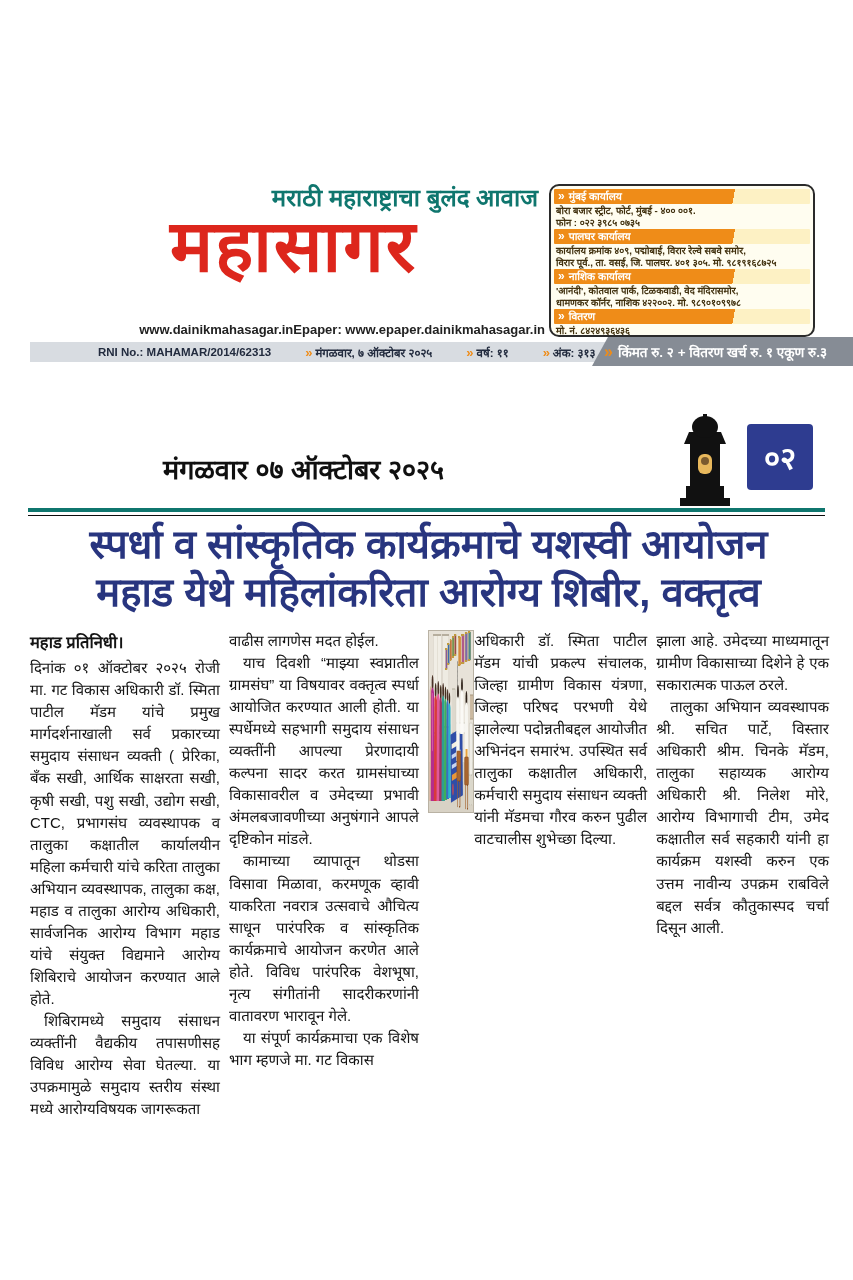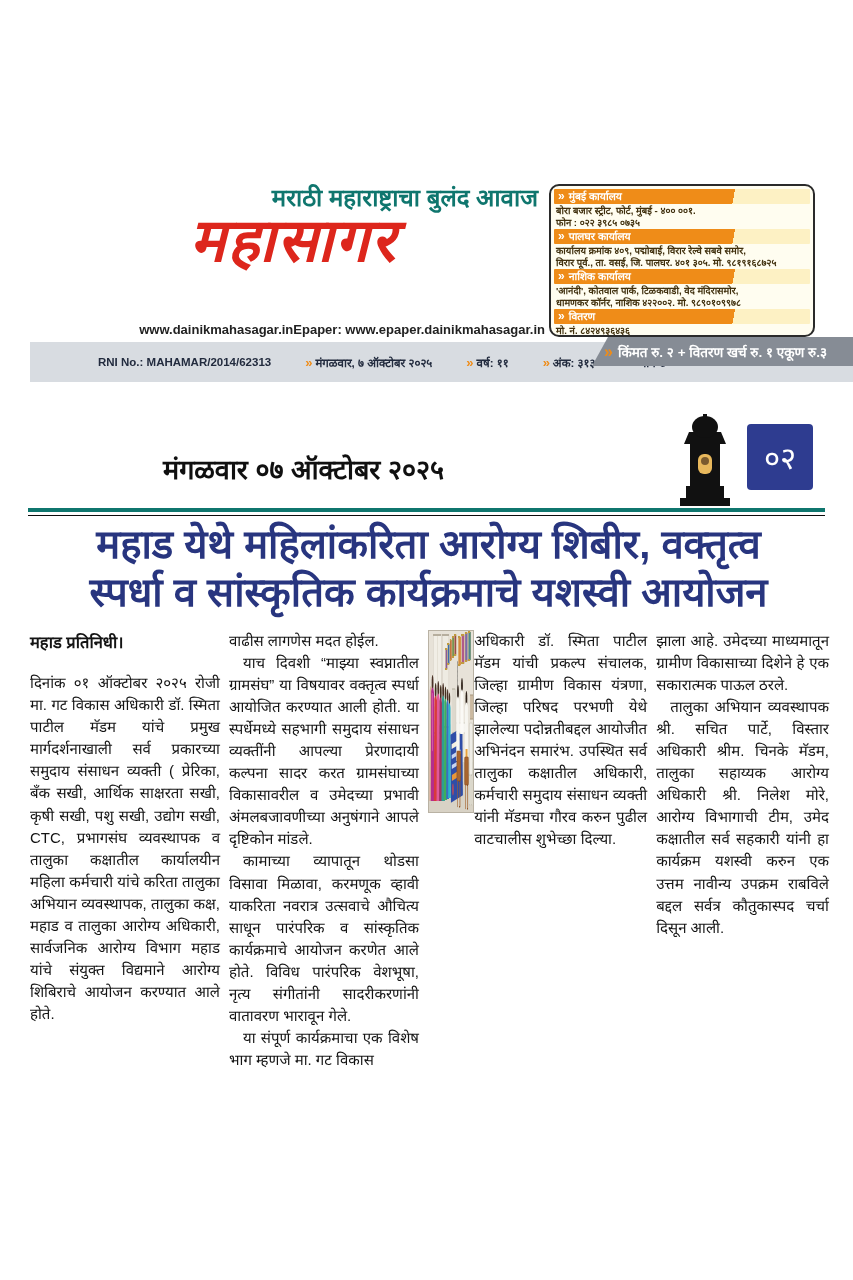--- a/index.html
+++ b/index.html
@@ -4,42 +4,42 @@
 <style>
   html,body{margin:0;padding:0;background:#ffffff;}
   .page{
     position:relative;width:853px;height:1280px;margin:0 auto;background:#ffffff;
     font-family:"Liberation Sans","DejaVu Sans",sans-serif;overflow:hidden;color:#111;
   }
   
   .masthead-left{position:absolute;left:45px;top:180px;width:497px;}
   .tagline{text-align:right;font-size:24px;font-weight:bold;color:#0f766e;padding-right:4px;}
   .paper-title{
-    text-align:center;color:#dd261c;font-weight:bold;font-size:60px;line-height:1.05;
-    letter-spacing:2px;margin-top:-4px;font-style:italic;
+    text-align:center;color:#dd261c;font-weight:bold;font-size:72px;line-height:1.05;
+    letter-spacing:2px;margin-top:-4px;
   }
   .url-row{position:absolute;left:45px;top:322px;width:500px;display:flex;justify-content:flex-end;
     font-size:13px;font-weight:bold;color:#222;}
   .url-row .site{margin-left:48px;}
   
   .office-box{
     position:absolute;left:549px;top:184px;width:266px;height:153px;
     border:2px solid #2a2a2a;border-radius:10px;background:#fffdf0;overflow:hidden;padding:2px 0 0 0;
     box-sizing:border-box;
   }
   .office-head{
     margin:1px 3px;height:15px;line-height:15px;font-size:10.5px;font-weight:bold;color:#ffffff;
     background:linear-gradient(100deg,#ef8c18 0 70%,#fdf1c4 70% 100%);
     padding-left:4px;border-radius:1px;display:flex;align-items:center;gap:4px;
   }
   .office-head .chev{color:#fff;font-size:12px;font-weight:bold;}
   .office-line{font-size:9.6px;font-weight:bold;color:#40300e;padding:0 5px;line-height:11.5px;}
   
   .info-bar{
-    position:absolute;left:30px;top:342px;width:823px;height:40px;background:#d8dce1;
+    position:absolute;left:30px;top:342px;width:823px;height:20px;background:#d8dce1;
     display:flex;align-items:center;font-size:11.5px;font-weight:bold;color:#222b3e;
   }
   .info-bar .rni{margin-left:68px;}
   .info-item{display:flex;align-items:center;gap:3px;margin-left:34px;white-space:nowrap;}
   .chev-o{color:#ef8c18;font-weight:bold;font-size:13px;}
   .price-tab{
     position:absolute;left:592px;top:337px;width:261px;height:29px;background:#868c95;
     color:#fff;display:flex;align-items:center;gap:5px;font-size:13.5px;font-weight:bold;
     clip-path:polygon(16px 0,100% 0,100% 100%,0 100%);padding-left:12px;box-sizing:border-box;
   }
@@ -47,33 +47,33 @@
   
   .page-header{
     position:absolute;left:28px;top:418px;width:797px;height:90px;
     border-bottom:4px solid #0f766e;
   }
   .page-header:after{content:"";position:absolute;left:0;right:0;bottom:-8px;height:1px;background:#0c0c0c;}
   .ph-date{position:absolute;left:135px;top:32px;font-size:27px;font-weight:bold;color:#101010;}
   .tower{position:absolute;left:648px;bottom:-2px;}
   .page-num{
     position:absolute;right:12px;top:6px;width:66px;height:66px;background:#2e3c90;border-radius:4px;
-    color:#ffffff;font-size:31px;font-weight:normal;display:flex;align-items:center;justify-content:center;
+    color:#ffffff;font-size:31px;font-weight:bold;display:flex;align-items:center;justify-content:center;
   }
   
   .headline{position:absolute;left:30px;top:520px;width:797px;text-align:center;
     color:#28357f;font-weight:bold;font-size:40px;line-height:1.2;}
   
   .article-body{position:absolute;left:30px;top:630px;width:799px;display:flex;gap:9px;}
   .col{width:190px;flex:0 0 190px;font-size:15px;line-height:1.47;text-align:justify;color:#141414;}
   .right-pair{flex:1;display:flex;flex-direction:row;}
   .photo{width:100%;height:183px;border:1px solid #b9b2a4;box-sizing:border-box;margin-bottom:5px;}
   .pair-cols{display:flex;gap:9px;}
   .pair-cols .pcol{flex:1;font-size:15px;line-height:1.47;text-align:justify;color:#141414;}
-  .byline{font-weight:bold;font-size:16.5px;margin-bottom:18px;text-align:left;}
+  .byline{font-weight:bold;font-size:16.5px;margin-bottom:3px;text-align:left;}
   .col p,.pcol p{margin:0;}
   .col p.ind,.pcol p.ind{text-indent:14px;}
 </style>
 </head>
 <body>
 
 <div class="page">
 
   <div class="masthead-left">
     <div class="tagline">मराठी महाराष्ट्राचा बुलंद आवाज</div>
@@ -148,28 +148,29 @@
         <ellipse cx="29" cy="13" rx="13" ry="11" fill="#111"></ellipse>
         <rect x="27" y="0" width="4" height="6" fill="#111"></rect>
         <rect x="22" y="40" width="14" height="20" rx="6" fill="#e8b85c"></rect>
         <circle cx="29" cy="47" r="4" fill="#7a5a2e"></circle>
       </svg>
     </div>
     <div class="page-num">०२</div>
   </div>
 
   <div class="headline">
+    <div>स्पर्धा व सांस्कृतिक कार्यक्रमाचे यशस्वी आयोजन</div>
     <div>महाड येथे महिलांकरिता आरोग्य शिबीर, वक्तृत्व</div>
-    <div>स्पर्धा व सांस्कृतिक कार्यक्रमाचे यशस्वी आयोजन</div>
   </div>
 
   <div class="article-body">
     <div class="col">
       <div class="byline">महाड प्रतिनिधी।</div>
       <p>दिनांक ०१ ऑक्टोबर २०२५ रोजी मा. गट विकास अधिकारी डॉ. स्मिता पाटील मॅडम यांचे प्रमुख मार्गदर्शनाखाली सर्व प्रकारच्या समुदाय संसाधन व्यक्ती ( प्रेरिका, बँक सखी, आर्थिक साक्षरता सखी, कृषी सखी, पशु सखी, उद्योग सखी, CTC, प्रभागसंघ व्यवस्थापक व तालुका कक्षातील कार्यालयीन महिला कर्मचारी यांचे करिता तालुका अभियान व्यवस्थापक, तालुका कक्ष, महाड व तालुका आरोग्य अधिकारी, सार्वजनिक आरोग्य विभाग महाड यांचे संयुक्त विद्यमाने आरोग्य शिबिराचे आयोजन करण्यात आले होते.</p>
+      <p class="ind">शिबिरामध्ये समुदाय संसाधन व्यक्तींनी वैद्यकीय तपासणीसह विविध आरोग्य सेवा घेतल्या. या उपक्रमामुळे समुदाय स्तरीय संस्था मध्ये आरोग्यविषयक जागरूकता</p>
     </div>
     <div class="col">
       <p>वाढीस लागणेस मदत होईल.</p>
       <p class="ind">याच दिवशी “माझ्या स्वप्नातील ग्रामसंघ” या विषयावर वक्तृत्व स्पर्धा आयोजित करण्यात आली होती. या स्पर्धेमध्ये सहभागी समुदाय संसाधन व्यक्तींनी आपल्या प्रेरणादायी कल्पना सादर करत ग्रामसंघाच्या विकासावरील व उमेदच्या प्रभावी अंमलबजावणीच्या अनुषंगाने आपले दृष्टिकोन मांडले.</p>
       <p class="ind">कामाच्या व्यापातून थोडसा विसावा मिळावा, करमणूक व्हावी याकरिता नवरात्र उत्सवाचे औचित्य साधून पारंपरिक व सांस्कृतिक कार्यक्रमाचे आयोजन करणेत आले होते. विविध पारंपरिक वेशभूषा, नृत्य संगीतांनी सादरीकरणांनी वातावरण भारावून गेले.</p>
       <p class="ind">या संपूर्ण कार्यक्रमाचा एक विशेष भाग म्हणजे मा. गट विकास</p>
     </div>
     <div class="right-pair">
       <div class="photo">
         <svg width="100%" height="100%" viewBox="0 0 400 181" preserveAspectRatio="none">

